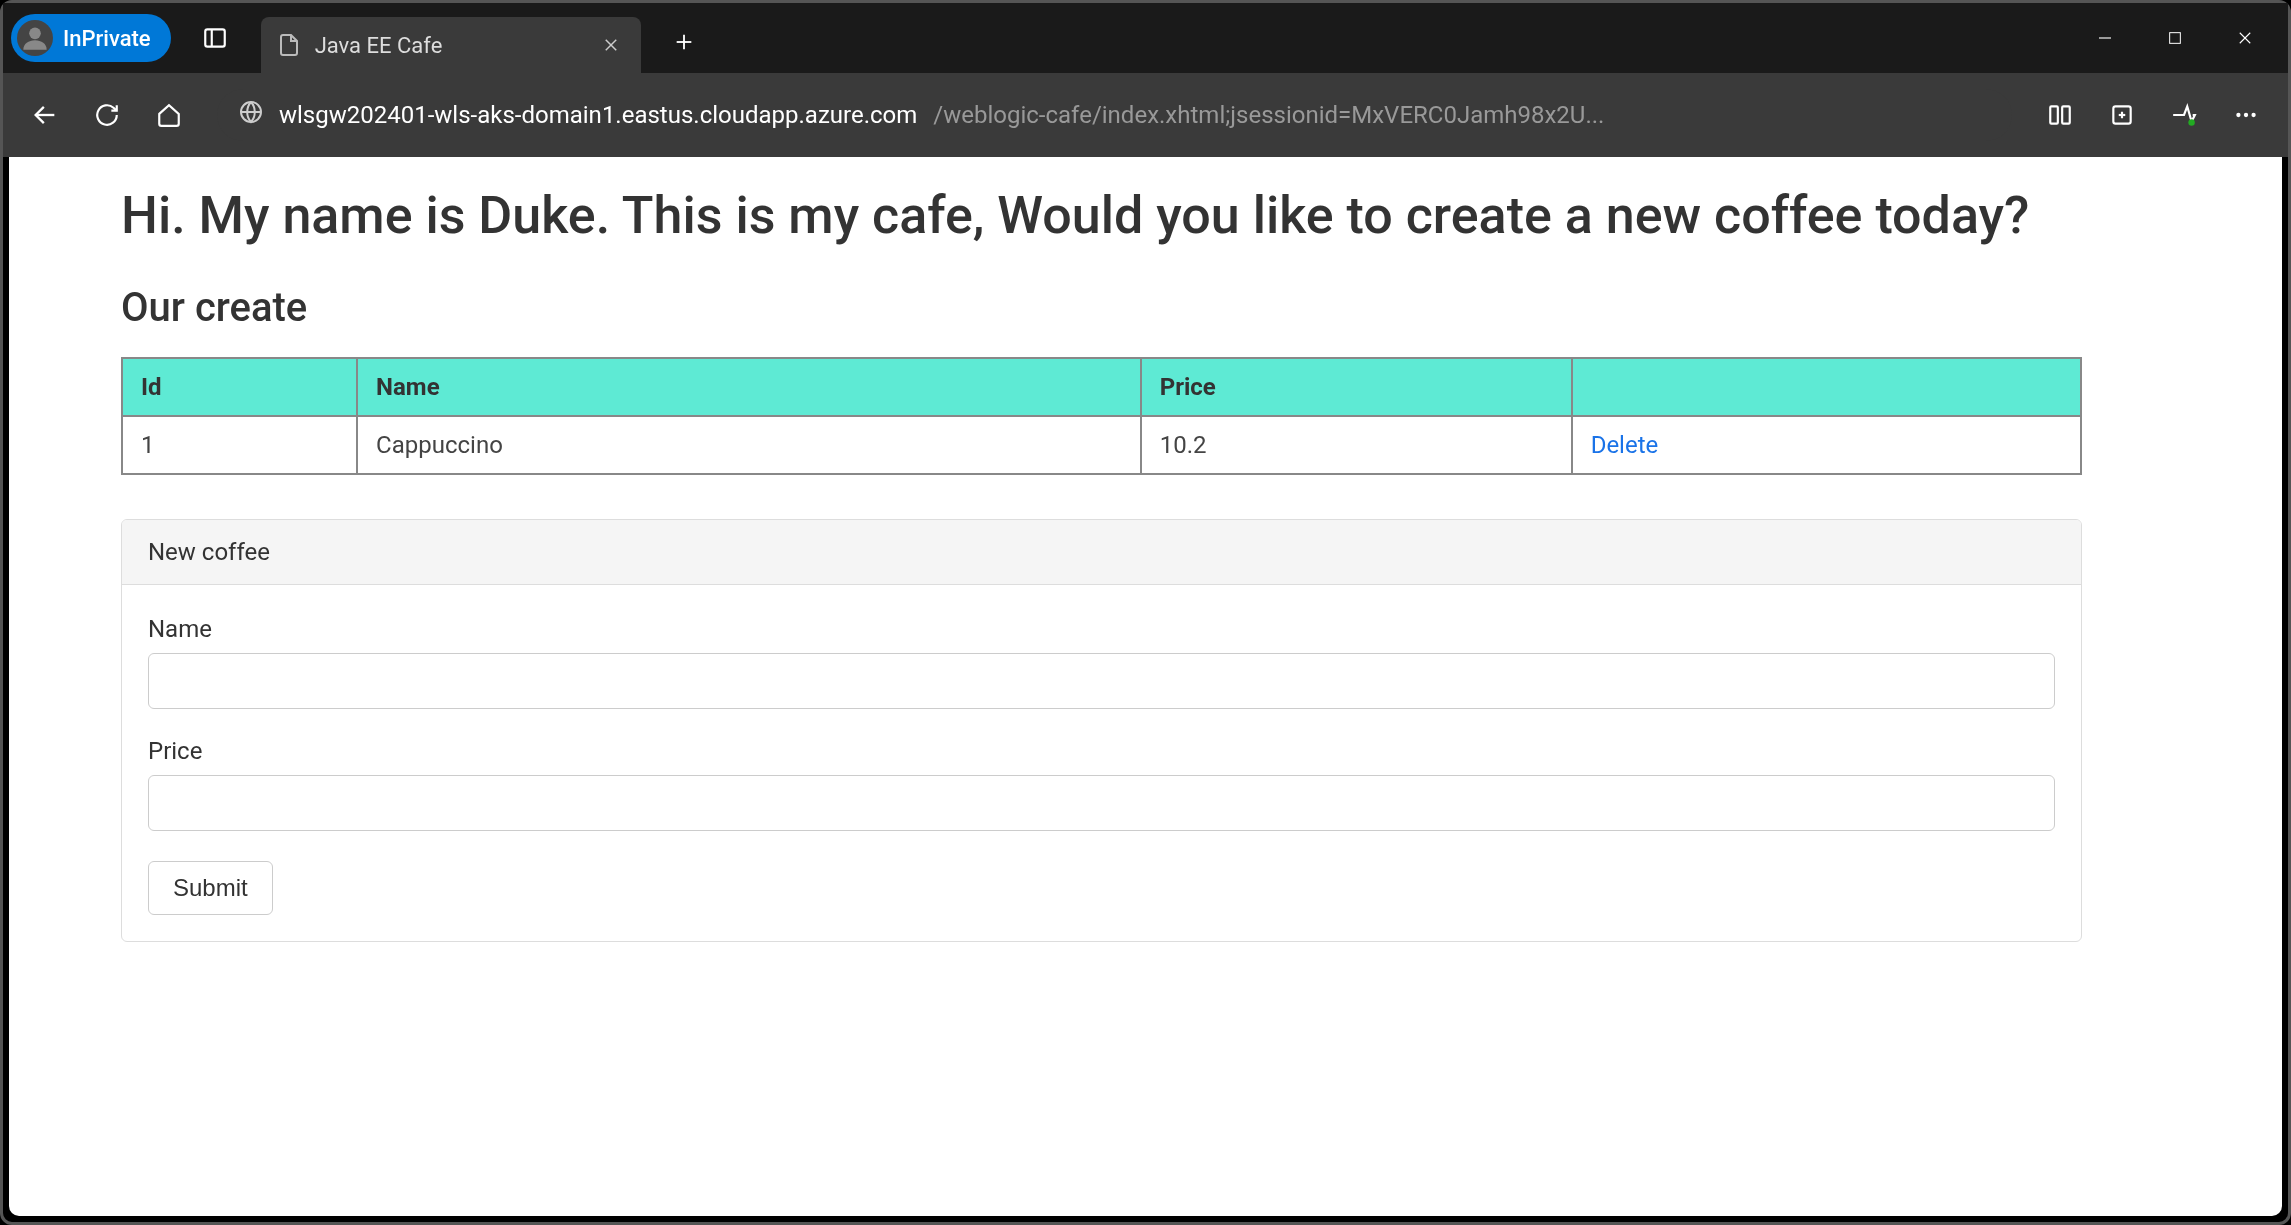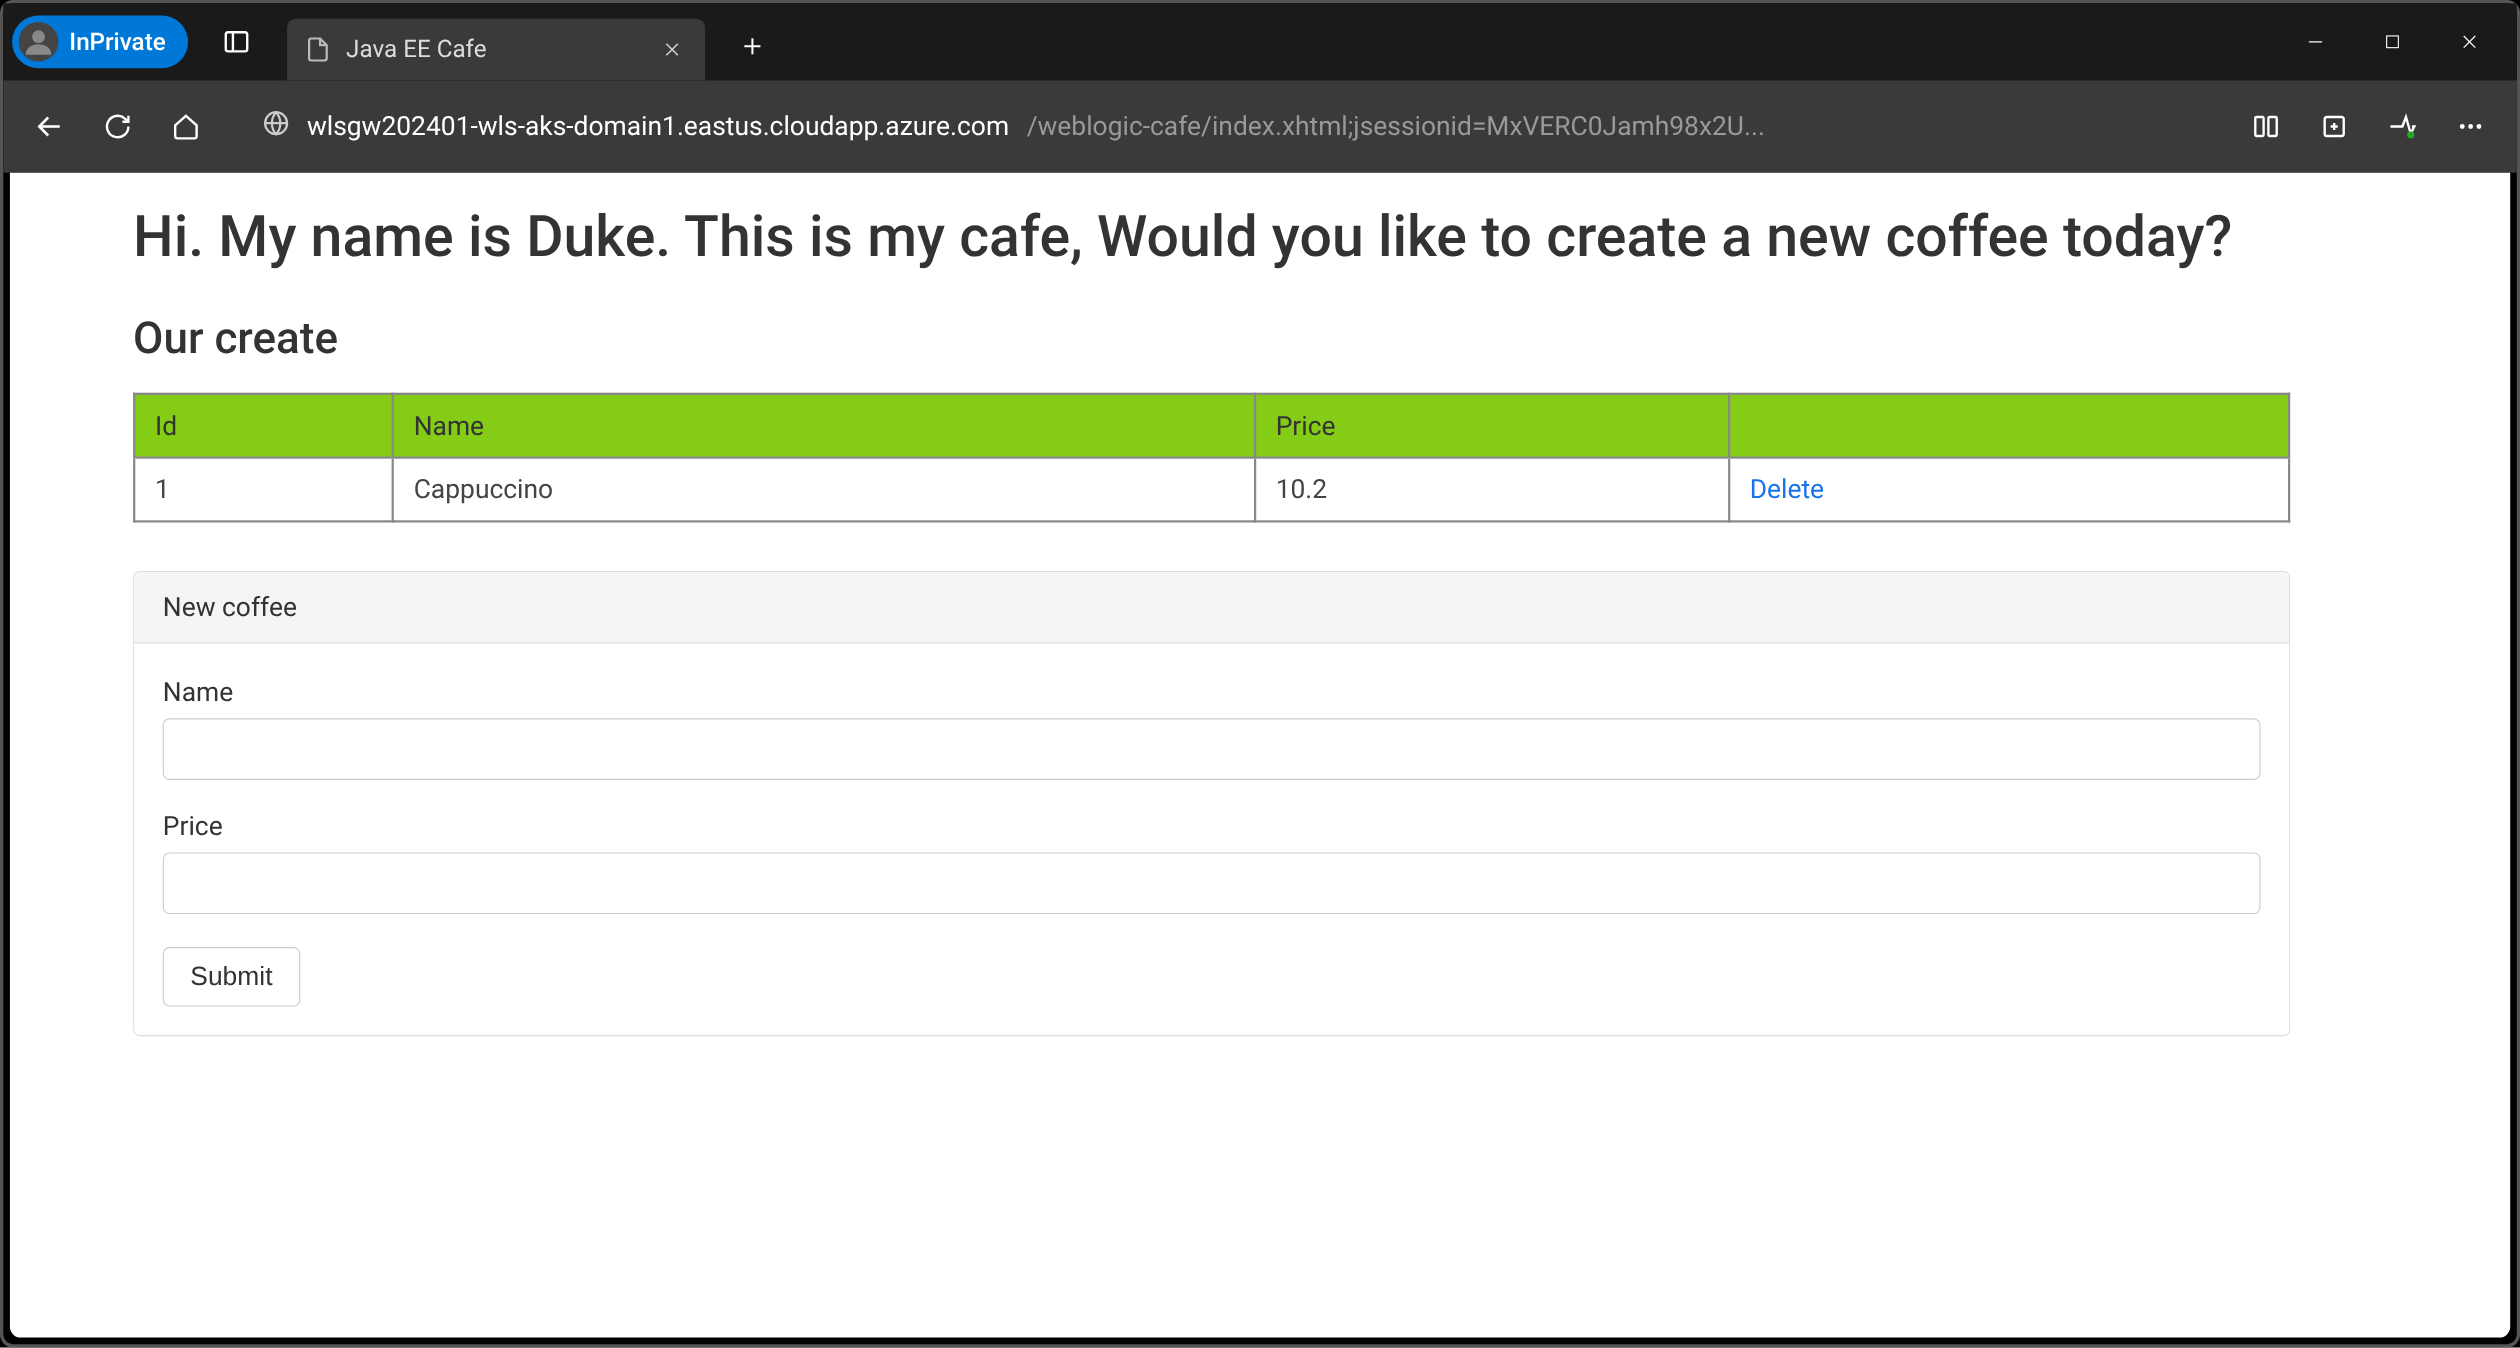--- a/index.html
+++ b/index.html
@@ -174,22 +174,22 @@
       font-size: 24px;
       margin-bottom: 44px;
     }
     table.coffee-table th,
     table.coffee-table td {
       border: 2px solid #888;
       padding: 14px 18px;
       text-align: left;
     }
     table.coffee-table th {
-      background: #84cc16;
-      font-weight: 400;
+      background: #5eead4;
+      font-weight: 700;
       border-bottom: 1px solid #ccc;
     }
     table.coffee-table td { color: #444; }
     table.coffee-table a {
       color: #1a73e8;
       text-decoration: none;
     }
     .panel {
       border: 1px solid #ddd;
       border-radius: 6px;

